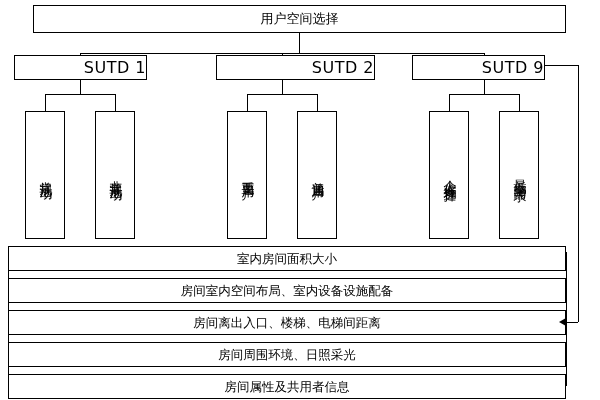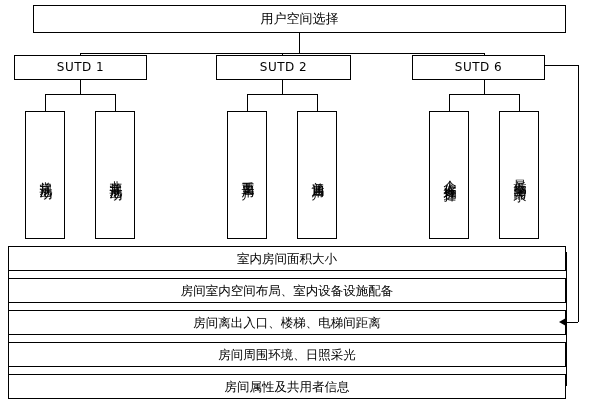--- a/index.html
+++ b/index.html
@@ -28,22 +28,23 @@
     justify-content: center;
     text-align: center;
     font-size: 12px;
     line-height: 1.25;
     z-index: 2;
   }
   .node.root {
     font-size: 13px;
   }
   .node.level2 {
-    font-size: 12px;
+    font-size: 16px;
     letter-spacing: 0.5px;
+    justify-content: flex-end;
   }
   .node.vert {
     writing-mode: vertical-rl;
     text-orientation: upright;
     letter-spacing: 2px;
     font-size: 13px;
     padding: 6px 0;
     line-height: 1.15;
   }
   .node.vert .txt {
@@ -106,25 +107,25 @@
   <div class="line vline" style="left:8px; top:252px; height:134px;"></div>
   <div class="line vline" style="left:566px; top:252px; height:134px;"></div>
 
   <div class="node root" style="left:33px; top:5px; width:533px; height:28px;">
     <span>用户空间选择</span>
   </div>
 
   <div class="node level2" style="left:14px; top:55px; width:133px; height:25px;">
     <span>SUTD 1</span>
   </div>
-  <div class="node level2" style="left:216px; top:55px; width:135px; height:25px;">
+  <div class="node level2" style="left:216px; top:55px; width:159px; height:25px;">
     <span>SUTD 2</span>
   </div>
   <div class="node level2" style="left:412px; top:55px; width:133px; height:25px;">
-    <span>SUTD 6</span>
+    <span>SUTD 9</span>
   </div>
 
   <div class="node vert" style="left:25px; top:111px; width:40px; height:128px;">
     <span class="txt">常规活动</span>
   </div>
   <div class="node vert" style="left:95px; top:111px; width:40px; height:128px;">
     <span class="txt">非常规活动</span>
   </div>
 
   <div class="node vert" style="left:227px; top:111px; width:40px; height:128px;">

